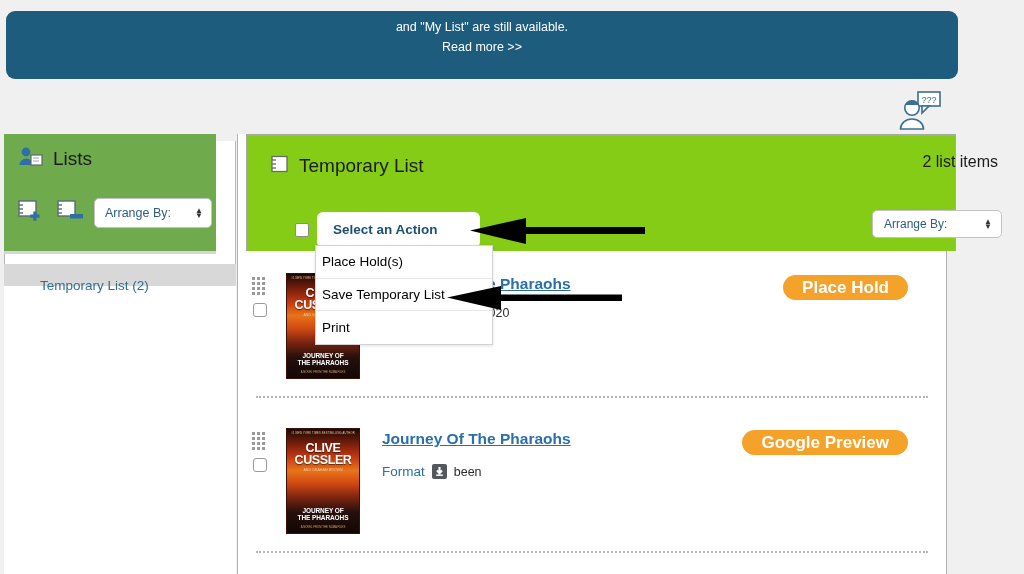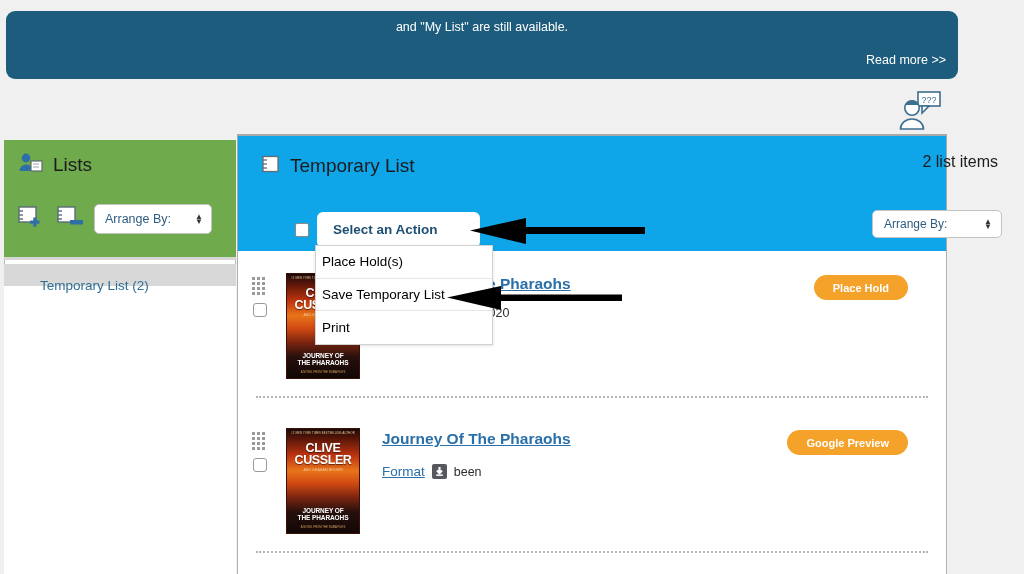--- a/index.html
+++ b/index.html
@@ -18,39 +18,39 @@
     width:952px; height:68px;
     background:#1d5c7d;
     border-radius:9px;
     color:#ffffff;
     font-size:12.5px;
     line-height:18px;
     text-align:center;
     padding:7px 12px 0 12px;
   }
   .banner-line { white-space:normal; }
-  .banner-readmore { margin-top:15px;text-align:right; }
+  .banner-readmore { margin-top:2px; }
 
   
   .help-icon {
     position:absolute; left:898px; top:90px;
     width:44px; height:42px;
   }
 
   
   .sidebar {
     position:absolute; left:4px; top:141px;
     width:232px; height:433px;
     background:#ffffff;
     border:1px solid #b9b9b9;
     border-top:none;
   }
   .sidebar-header {
-    position:absolute; left:4px; top:140px;
-    width:232px; height:120px;
+    position:absolute; left:4px; top:134px;
+    width:212px; height:120px;
     background:#6faa4c;
     border-bottom:3px solid #d6d6d6;
   }
   .sidebar-title-row {
     display:flex; align-items:center;
     padding:12px 0 0 14px;
   }
   .sidebar-title {
     font-size:19px; color:#1c1c1c;
     margin-left:9px;
@@ -90,23 +90,23 @@
 
   
   .main-panel {
     position:absolute; left:237px; top:134px;
     width:710px; height:440px;
     background:#ffffff;
     border-left:1px solid #b0b0b0;
     border-right:1px solid #b0b0b0;
   }
   .panel-head {
-    position:absolute; left:237px; top:134px;
+    position:absolute; left:246px; top:134px;
     width:710px; height:117px;
-    background:#0ea5e9;
+    background:#84cc16;
     border-top:2px solid #a8a8a8;
     border-left:1px solid #a8a8a8;
     border-right:1px solid #a8a8a8;
   }
   .panel-title-row {
     display:flex; align-items:center;
     padding:18px 0 0 22px;
   }
   .panel-title {
     font-size:19px; color:#1c1c1c; margin-left:10px;
@@ -242,36 +242,36 @@
   }
   .info { padding-left:22px; padding-top:2px; }
   .item-title {
     font-size:15.5px; font-weight:bold;
     color:#2a6fa8;
     text-decoration:underline;
     cursor:pointer;
   }
   .item-author { font-size:12.5px; color:#2b2b2b; margin-top:13px; }
   .item-format-row { margin-top:16px; display:flex; align-items:center; }
-  .format-link { font-size:13.5px; color:#2a6fa8; cursor:pointer;text-decoration:underline; }
+  .format-link { font-size:13.5px; color:#2a6fa8; cursor:pointer; }
   .fmt-badge {
     width:15px; height:15px;
     background:#54585c;
     border-radius:2px;
     margin:0 7px;
     display:flex; align-items:center; justify-content:center;
   }
   .fmt-label { font-size:12.5px; color:#2b2b2b; }
   .item-meta { font-size:12.5px; color:#2b2b2b; margin-top:13px; }
   .meta-sc { font-size:9.5px; color:#2b2b2b; margin-right:6px; }
   .btn-orange {
     position:absolute; right:38px;
     background:#f5a22a;
     color:#ffffff;
-    font-size:11px; font-weight:bold;
+    font-size:17px; font-weight:bold;
     border:none; border-radius:14px;
     height:25px; padding:0 19px;
     cursor:pointer;
     font-family:"Liberation Sans", sans-serif;
   }
   .btn-hold { top:24px; }
   .btn-preview { top:24px; }
   .row-divider {
     position:absolute; left:18px; right:18px; bottom:8px;
     border-bottom:2px dotted #b5b5b5;

